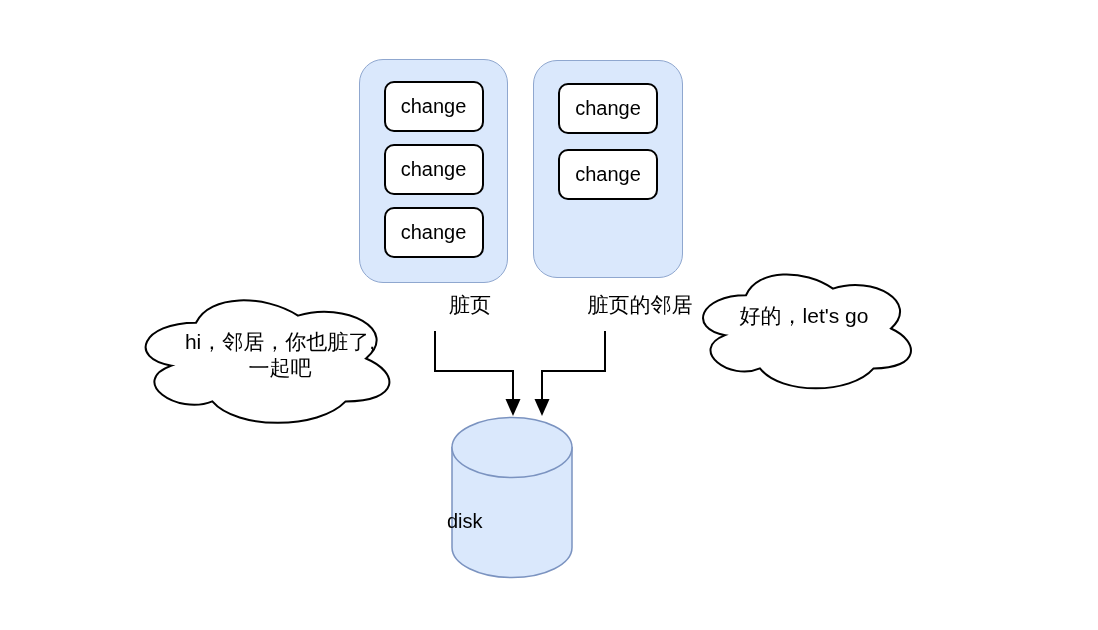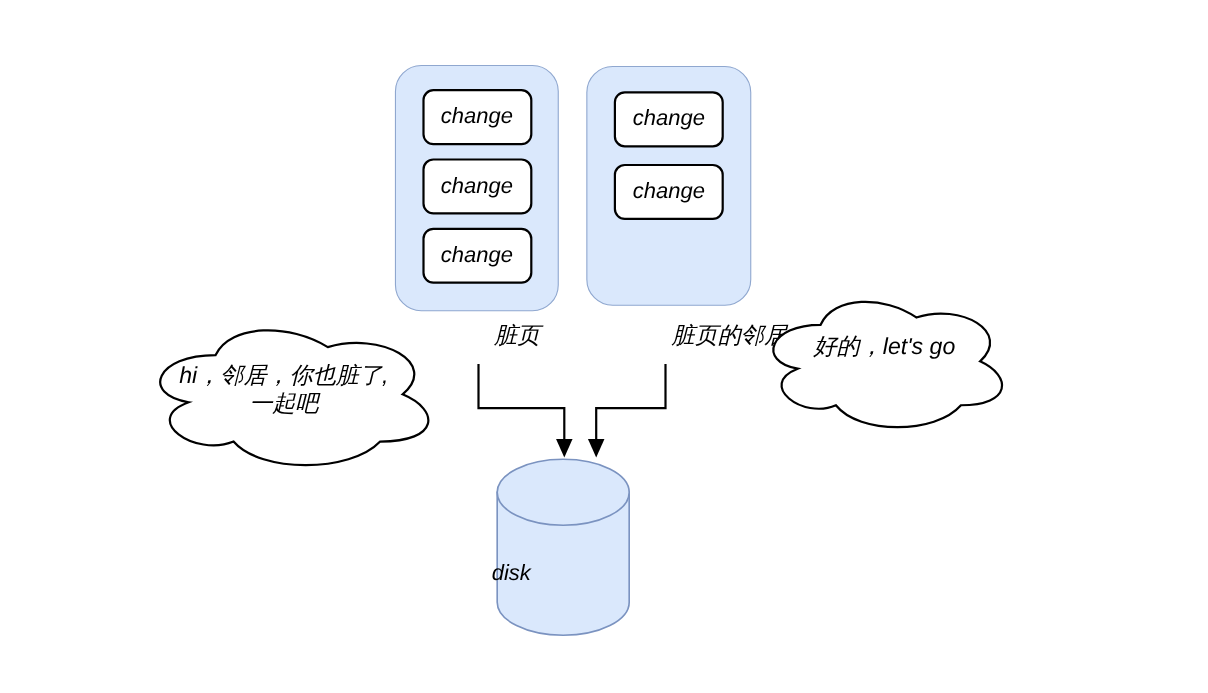--- a/index.html
+++ b/index.html
@@ -8,21 +8,20 @@
     background: #ffffff;
     font-family: "Liberation Sans", "DejaVu Sans", sans-serif;
     color: #000;
   }
   .canvas {
     position: relative;
     width: 996px;
     height: 630px;
     background: var(--page-background, #ffffff);
     overflow: hidden;
-    font-style: italic;
   }
   
   .group-container {
     position: absolute;
     box-sizing: border-box;
     background: var(--container-fill, #dae8fc);
     border: 1.5px solid var(--container-stroke, #8fa7cf);
     border-radius: 24px;
     display: flex;
     flex-direction: column;
@@ -55,21 +54,21 @@
   }
   .group-label {
     position: absolute;
     top: 291px;
     transform: translateX(-50%);
     font-size: 21px;
     white-space: nowrap;
     margin-left: 35px;
   }
   .label-dirty   { left: 435px; }
-  .label-neighbor{ left: 628px; }
+  .label-neighbor{ left: 605px; }
 
   
   .arrows-svg {
     position: absolute;
     left: 0; top: 0;
     width: 1098px; height: 630px;
     pointer-events: none;
   }
   .arrow-line {
     fill: none;
@@ -91,21 +90,21 @@
     stroke-width: 2;
     vector-effect: non-scaling-stroke;
   }
   .cloud-text {
     position: absolute;
     text-align: center;
     font-size: 21px;
     line-height: 26px;
     white-space: nowrap;
   }
-  .cloud-text-left  { left: 132px; top: 329px; width: 252px; }
+  .cloud-text-left  { left: 154px; top: 329px; width: 252px; }
   .cloud-text-right { left: 688px; top: 303px; width: 232px; }
 
   
   .disk-svg {
     position: absolute;
     left: 447px; top: 411px;
     width: 130px; height: 172px;
   }
   .disk-shape {
     fill: var(--disk-fill, #dae8fc);

